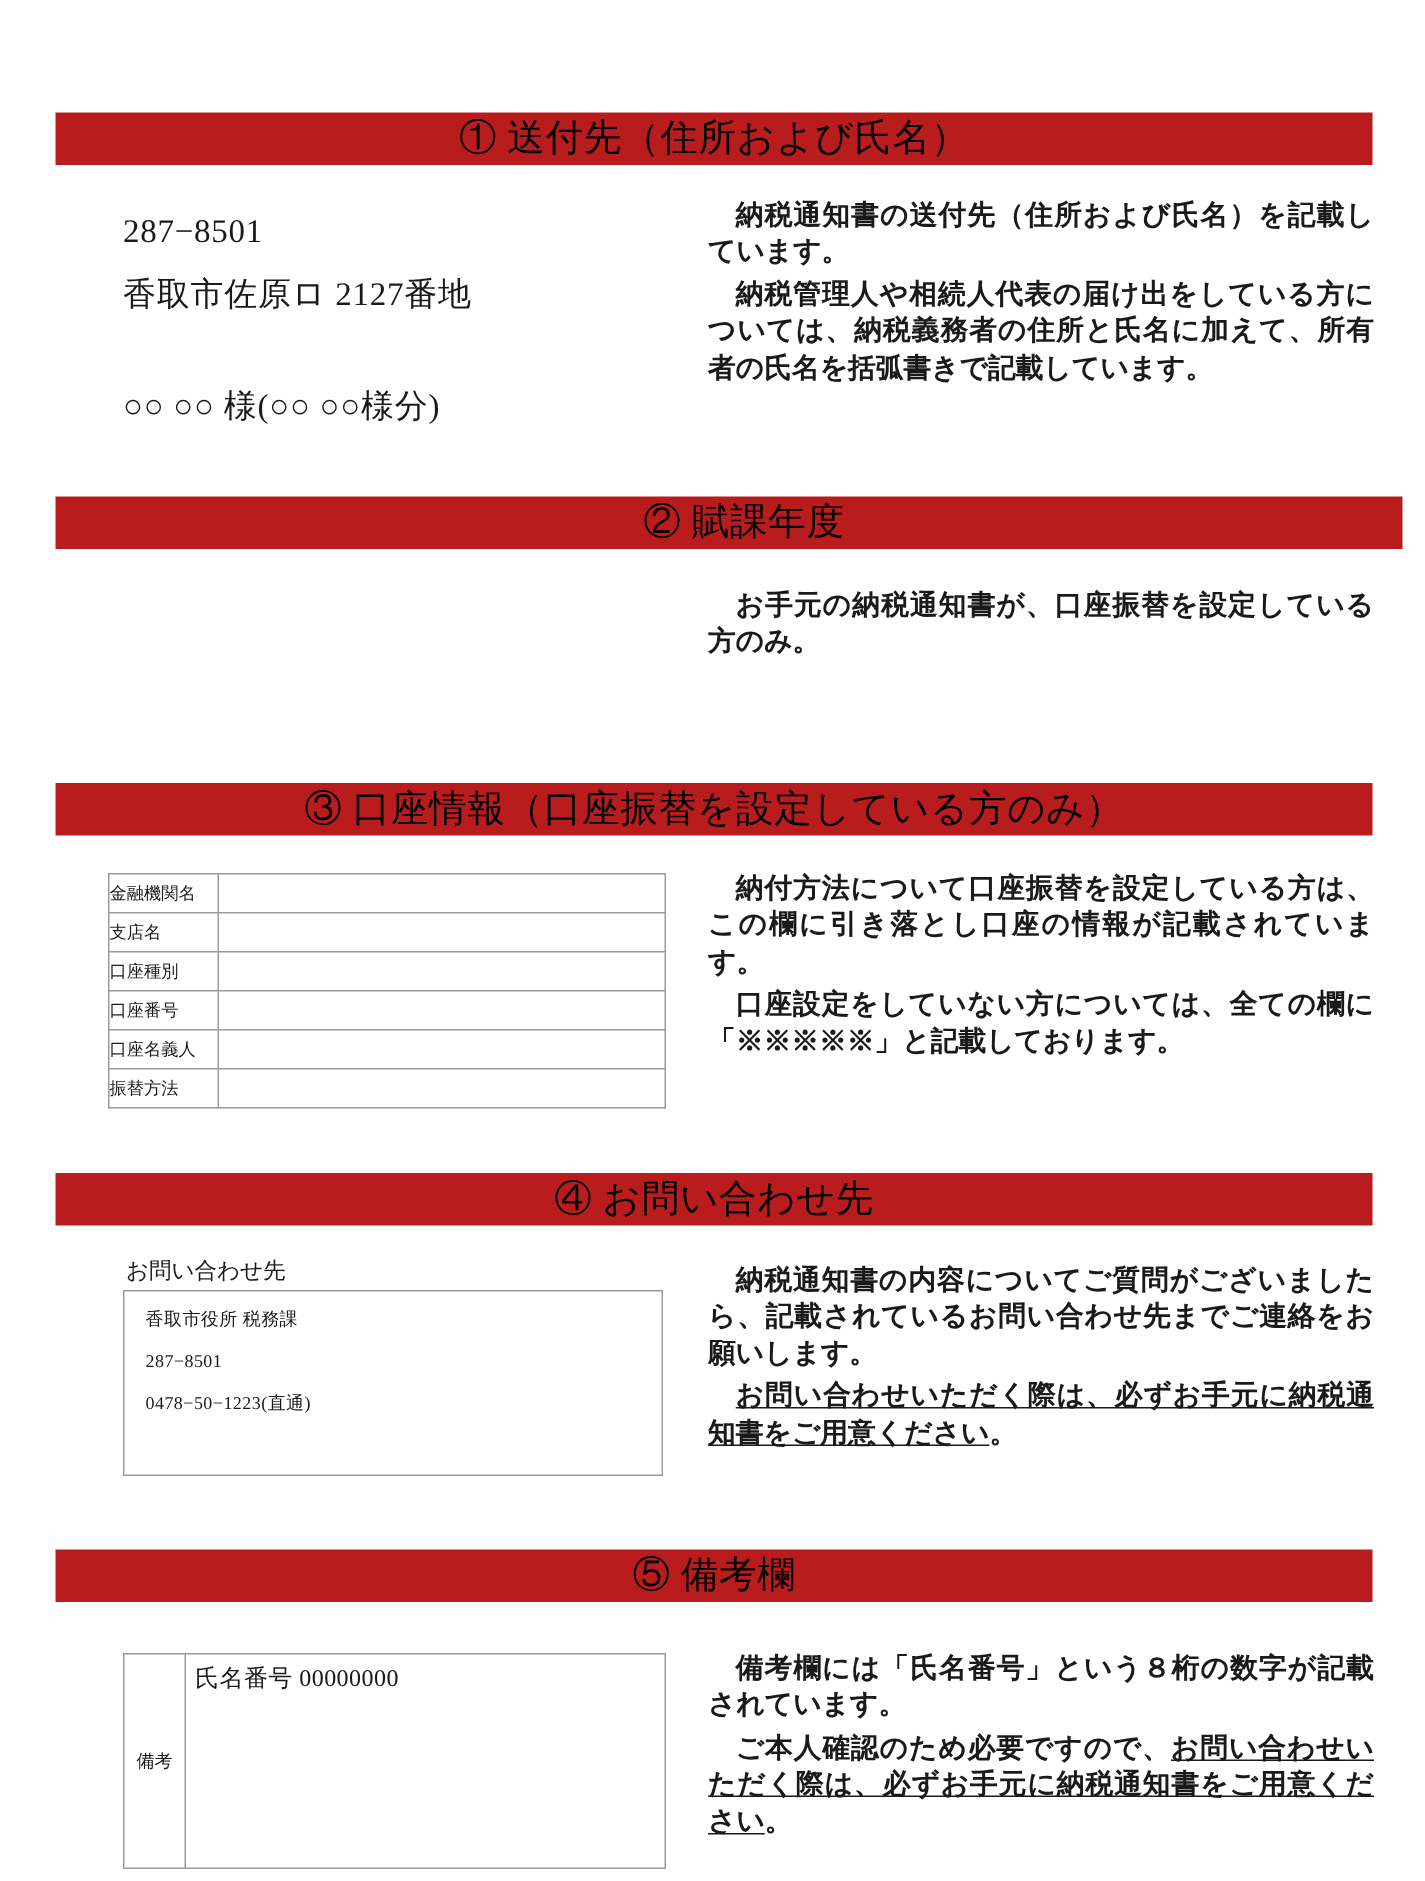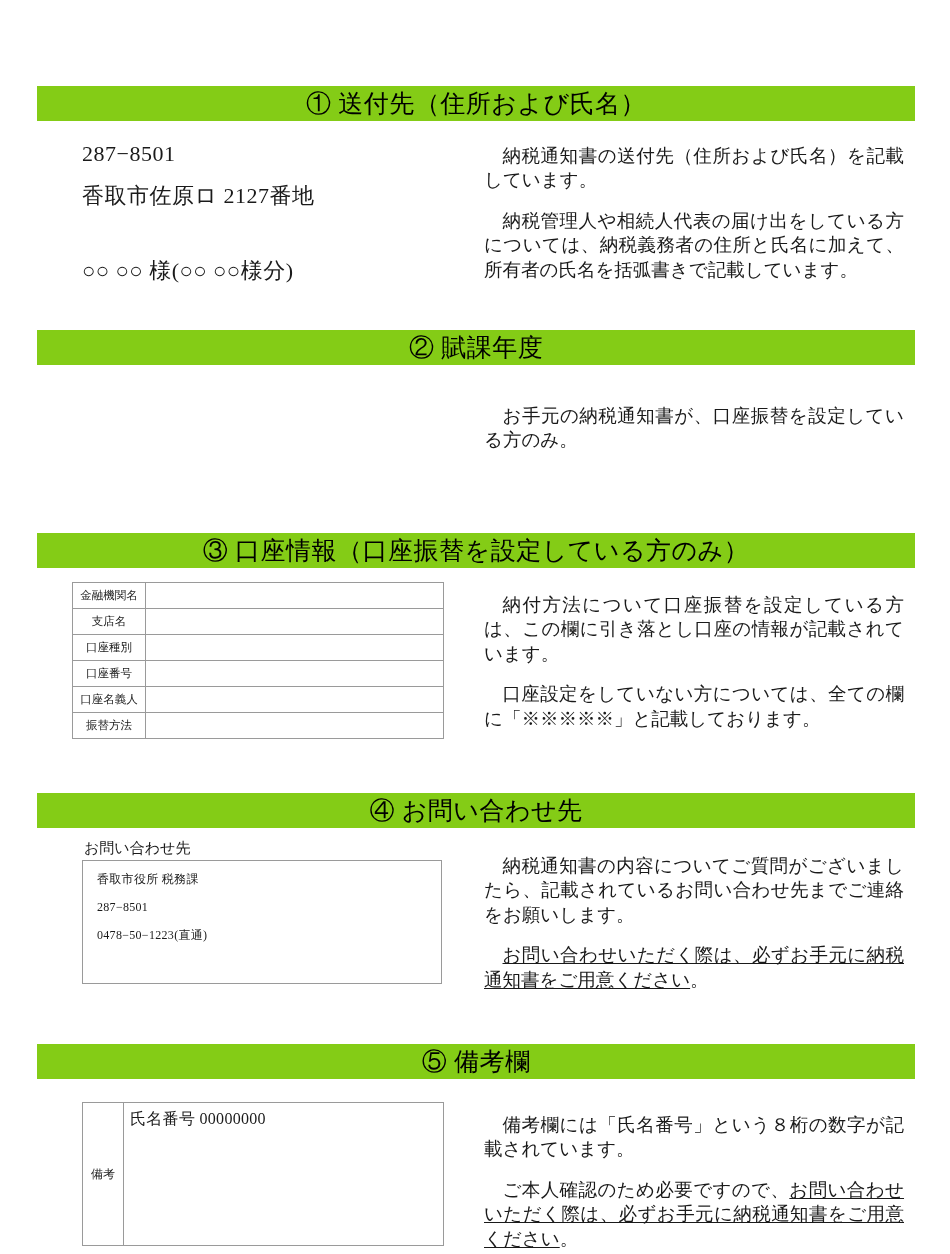--- a/index.html
+++ b/index.html
@@ -21,25 +21,24 @@
     width: 950px;
     height: 1254px;
   }
 
   
   .banner {
     position: absolute;
     left: 37px;
     width: 878px;
     height: 35px;
-    background: #84cc16;
+    background: #b91c1c;
     display: flex;
     align-items: center;
     justify-content: center;
-    margin-top: 11px;
   }
   .banner-text {
     font-family: "Liberation Serif", "DejaVu Serif", serif;
     font-size: 25px;
     line-height: 1;
     color: #000000;
     letter-spacing: 0.5px;
     white-space: nowrap;
   }
 
@@ -51,22 +50,23 @@
   .right-block {
     position: absolute;
     left: 468px;
     width: 452px;
     font-size: 18.5px;
     line-height: 1.32;
     color: #1a1a1a;
     text-align: justify;
   }
   .right-block p {
-    margin: 16px;
+    margin: 4px;
     text-indent: 1em;
+    font-weight: bold;
   }
   .u { text-decoration: underline; text-underline-offset: 2px; }
 
   
   .addr-line {
     font-size: 22px;
     line-height: 1;
     white-space: nowrap;
     letter-spacing: 0.5px;
   }
@@ -93,21 +93,21 @@
   #tbl-year td.val {
     padding-left: 8px;
     font-size: 21px;
     height: 36px;
   }
 
   
   #tbl-bank { width: 372px; }
   #tbl-bank td.hd {
     width: 72px;
-    text-align: center;
+    text-align: left;
     font-size: 11.5px;
     height: 25px;
     letter-spacing: 0px;
     font-family: Liberation Serif, serif;
   }
   #tbl-bank td.val { height: 25px; }
 
   
   .contact-caption {
     font-size: 15px;
@@ -162,21 +162,21 @@
   </div>
   <div class="left-block" style="top:260px;">
     <div class="addr-line">○○  ○○  様(○○  ○○様分)</div>
   </div>
 
   <div class="right-block" style="top:128px;">
     <p>納税通知書の送付先（住所および氏名）を記載しています。</p>
     <p>納税管理人や相続人代表の届け出をしている方については、納税義務者の住所と氏名に加えて、所有者の氏名を括弧書きで記載しています。</p>
   </div>
 
-  <div class="banner" style="top:319px;">
+  <div class="banner" style="top:331px;padding-left:20px;">
     <span class="banner-text">②  賦課年度</span>
   </div>
 
 
   <div class="right-block" style="top:388px;">
     <p>お手元の納税通知書が、口座振替を設定している方のみ。</p>
   </div>
 
   <div class="banner" style="top:522px;">
     <span class="banner-text">③  口座情報（口座振替を設定している方のみ）</span>

